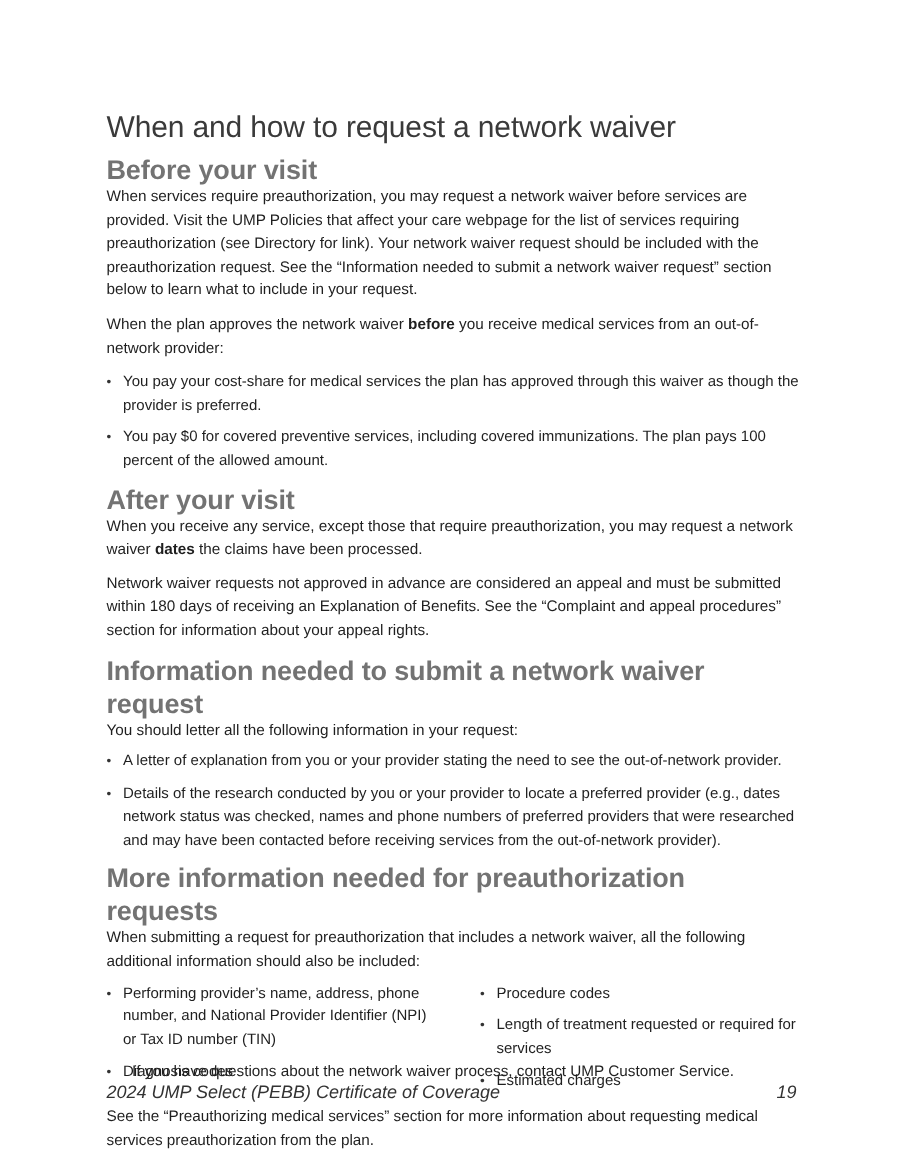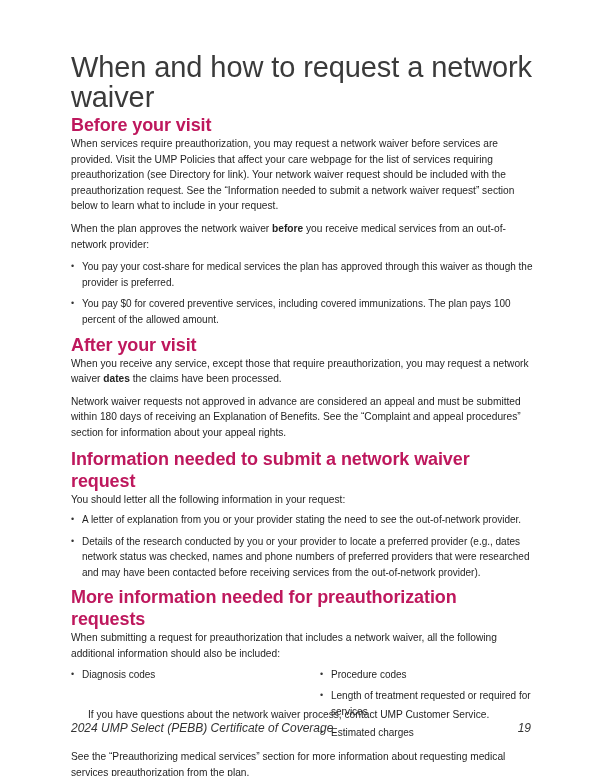--- a/index.html
+++ b/index.html
@@ -15,33 +15,33 @@
       font-family: "Liberation Sans", "DejaVu Sans", sans-serif;
       color: #1a1a1a;
     }
     .page {
       position: absolute;
       left: 71px;
       top: 52px;
       width: 462px;
     }
     .title {
-      font-size: 29px;
+      font-size: 20px;
       font-weight: 300;
       color: #3a3a3a;
-      margin: 0 0 2px 0;
+      margin: 18px 0 2px 0;
       line-height: 30px;
       letter-spacing: -0.1px;
     }
     h2 {
       font-size: 18px;
       font-weight: bold;
       margin: 0;
       line-height: 22px;
-      color: #be185d;
+      color: #737373;
       letter-spacing: -0.1px;
     }
     p {
       font-size: 10.2px;
       line-height: 15.6px;
       margin: 0 0 7px 0;
       color: #1f1f1f;
     }
     ul {
       list-style: none;
@@ -127,20 +127,21 @@
       <li>A letter of explanation from you or your provider stating the need to see the out-of-network provider.</li>
       <li>Details of the research conducted by you or your provider to locate a preferred provider (e.g., dates network status was checked, names and phone numbers of preferred providers that were researched and may have been contacted before receiving services from the out-of-network provider).</li>
     </ul>
   </section>
 
   <section class="sec">
     <h2>More information needed for preauthorization requests</h2>
     <p style="margin-bottom:5px">When submitting a request for preauthorization that includes a network waiver, all the following additional information should also be included:</p>
     <div class="two-col">
       <ul class="col-left">
+        <li>Performing provider’s name, address, phone number, and National Provider Identifier (NPI) or Tax ID number (TIN)</li>
         <li>Diagnosis codes</li>
       </ul>
       <ul class="col-right">
         <li>Procedure codes</li>
         <li>Length of treatment requested or required for services</li>
         <li>Estimated charges</li>
       </ul>
     </div>
     <p>See the “Preauthorizing medical services” section for more information about requesting medical services preauthorization from the plan.</p>
   </section>

